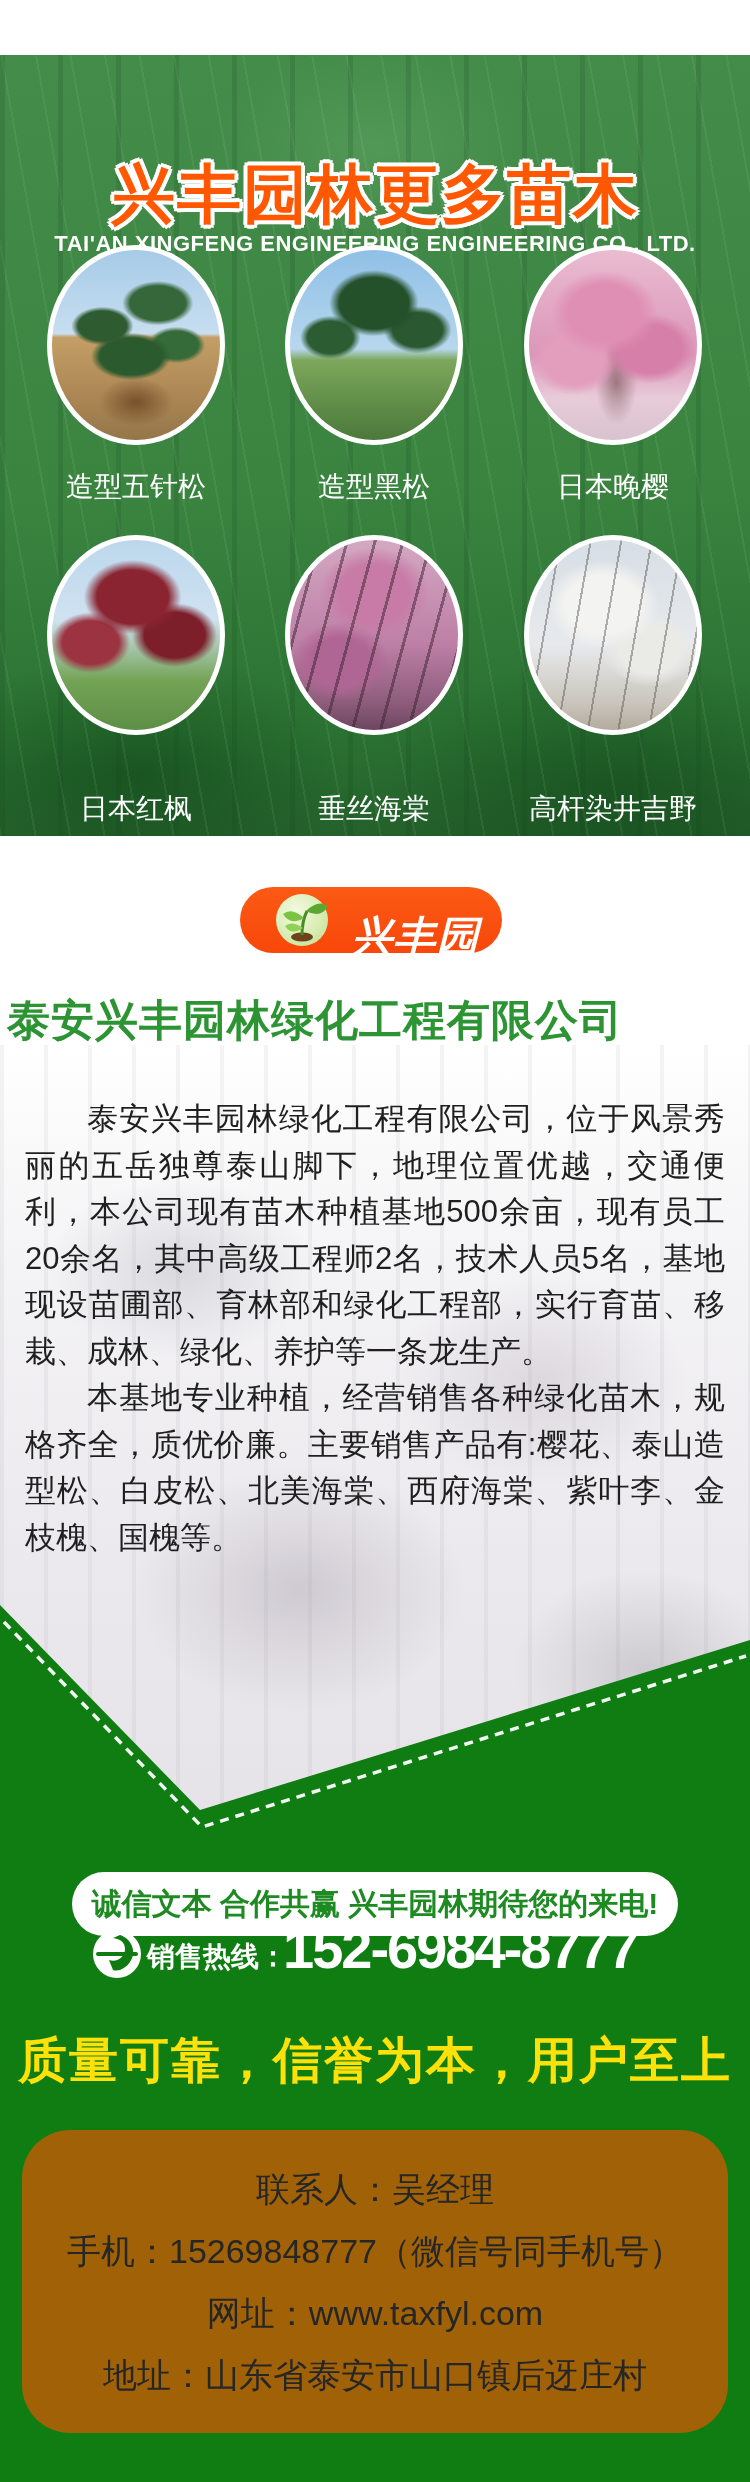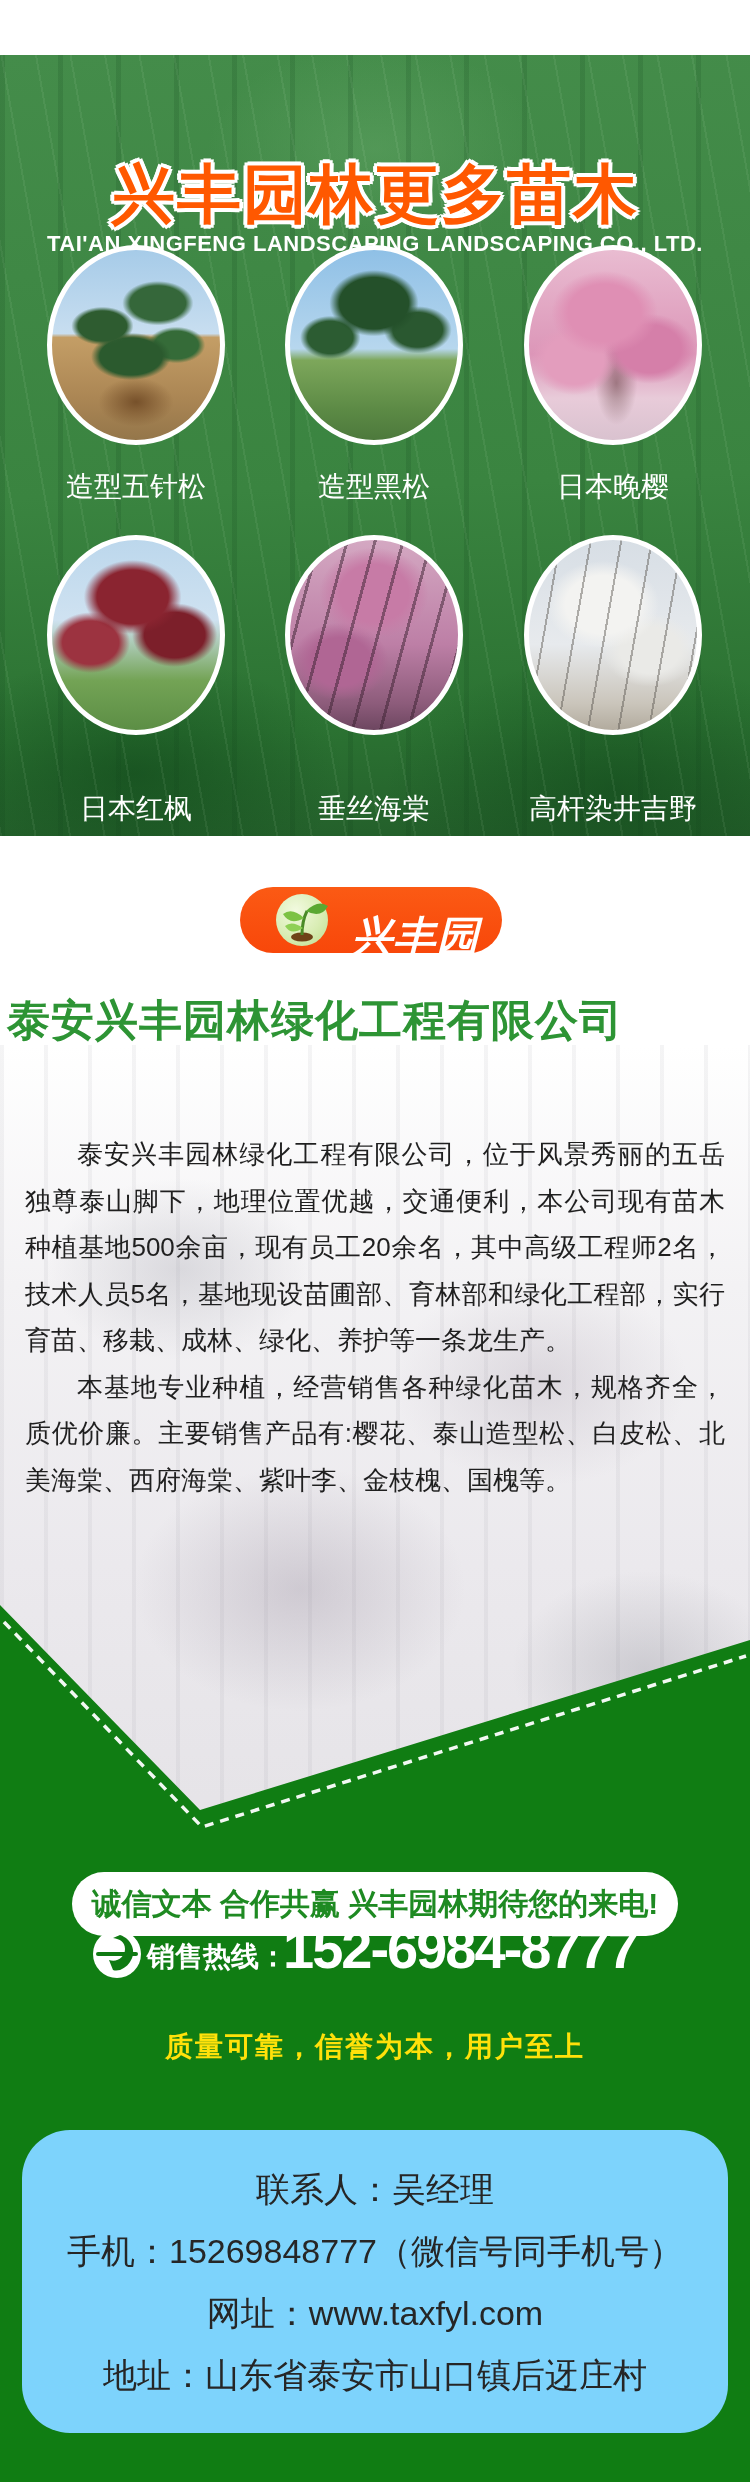--- a/index.html
+++ b/index.html
@@ -80,51 +80,51 @@
 
   
   .about-bg{position:absolute;left:0;top:1045px;width:750px;height:800px;
     background:
       radial-gradient(190px 130px at 24% 28%, rgba(150,150,162,.28), rgba(150,150,162,0) 70%),
       radial-gradient(210px 150px at 72% 42%, rgba(172,162,176,.30), rgba(172,162,176,0) 70%),
       radial-gradient(230px 170px at 40% 68%, rgba(148,138,154,.32), rgba(148,138,154,0) 72%),
       radial-gradient(190px 140px at 86% 78%, rgba(140,140,150,.30), rgba(140,140,150,0) 70%),
       repeating-linear-gradient(90deg, rgba(118,118,130,.08) 0 4px, rgba(118,118,130,0) 4px 44px),
       linear-gradient(#ffffff 0%,#f3f2f4 30%,#ebe9ed 65%,#e5e3e7 100%);}
-  .about-text{position:absolute;left:25px;top:1131px;width:700px;color:#1f1f1f;
-    font-size:26px;line-height:46.5px;text-align:justify;}
+  .about-text{position:absolute;left:25px;top:1096px;width:700px;color:#1f1f1f;
+    font-size:31px;line-height:46.5px;text-align:justify;}
   .about-text p{margin:0;text-indent:2em;}
 
   
   .footer-svg{position:absolute;left:0;top:1560px;width:750px;height:922px;}
   .slogan-pill{position:absolute;left:72px;top:1872px;width:606px;height:64px;border-radius:39px;
     background:#ffffff;display:flex;align-items:center;justify-content:center;}
   .slogan-pill span{font-size:30px;font-weight:800;color:#1e8a22;white-space:nowrap;}
   .phone-icon{position:absolute;left:92px;top:1929px;width:50px;height:50px;}
   .hotline-label{position:absolute;left:147px;top:1938px;font-size:28px;font-weight:700;color:#ffffff;}
   .hotline-number{position:absolute;left:283px;top:1916px;font-size:56px;font-weight:800;color:#ffffff;
     letter-spacing:-2px;font-family:"Liberation Sans","DejaVu Sans",sans-serif;}
   .quality-slogan{position:absolute;left:0;top:2028px;width:750px;text-align:center;
-    font-size:28px;font-weight:800;color:#ffe10a;letter-spacing:2px;}
+    font-size:49px;font-weight:800;color:#ffe10a;letter-spacing:2px;}
 
   
   .contact-card{position:absolute;left:22px;top:2130px;width:706px;height:303px;border-radius:48px;
-    background:#7dd3fc;display:flex;flex-direction:column;justify-content:center;align-items:center;}
+    background:#a16207;display:flex;flex-direction:column;justify-content:center;align-items:center;}
   .contact-line{font-size:34px;line-height:62px;color:#262626;font-weight:400;white-space:nowrap;}
 </style>
 </head>
 <body>
 
 <div id="page">
 
   <div class="top-strip"></div>
 
   <div class="header">
     <div class="header-title">兴丰园林更多苗木</div>
-    <div class="header-subtitle">TAI'AN XINGFENG LANDSCAPING LANDSCAPING CO., LTD.</div>
+    <div class="header-subtitle">TAI'AN XINGFENG ENGINEERING ENGINEERING CO., LTD.</div>
   </div>
 
   <div class="plant-photo r1 c1 photo-wuzhensong"></div>
   <div class="plant-photo r1 c2 photo-heisong"></div>
   <div class="plant-photo r1 c3 photo-wanying"></div>
   <div class="plant-label l-r1 lc1">造型五针松</div>
   <div class="plant-label l-r1 lc2">造型黑松</div>
   <div class="plant-label l-r1 lc3">日本晚樱</div>
   <div class="plant-photo r2 c1 photo-hongfeng"></div>
   <div class="plant-photo r2 c2 photo-chuisihaitang"></div>

